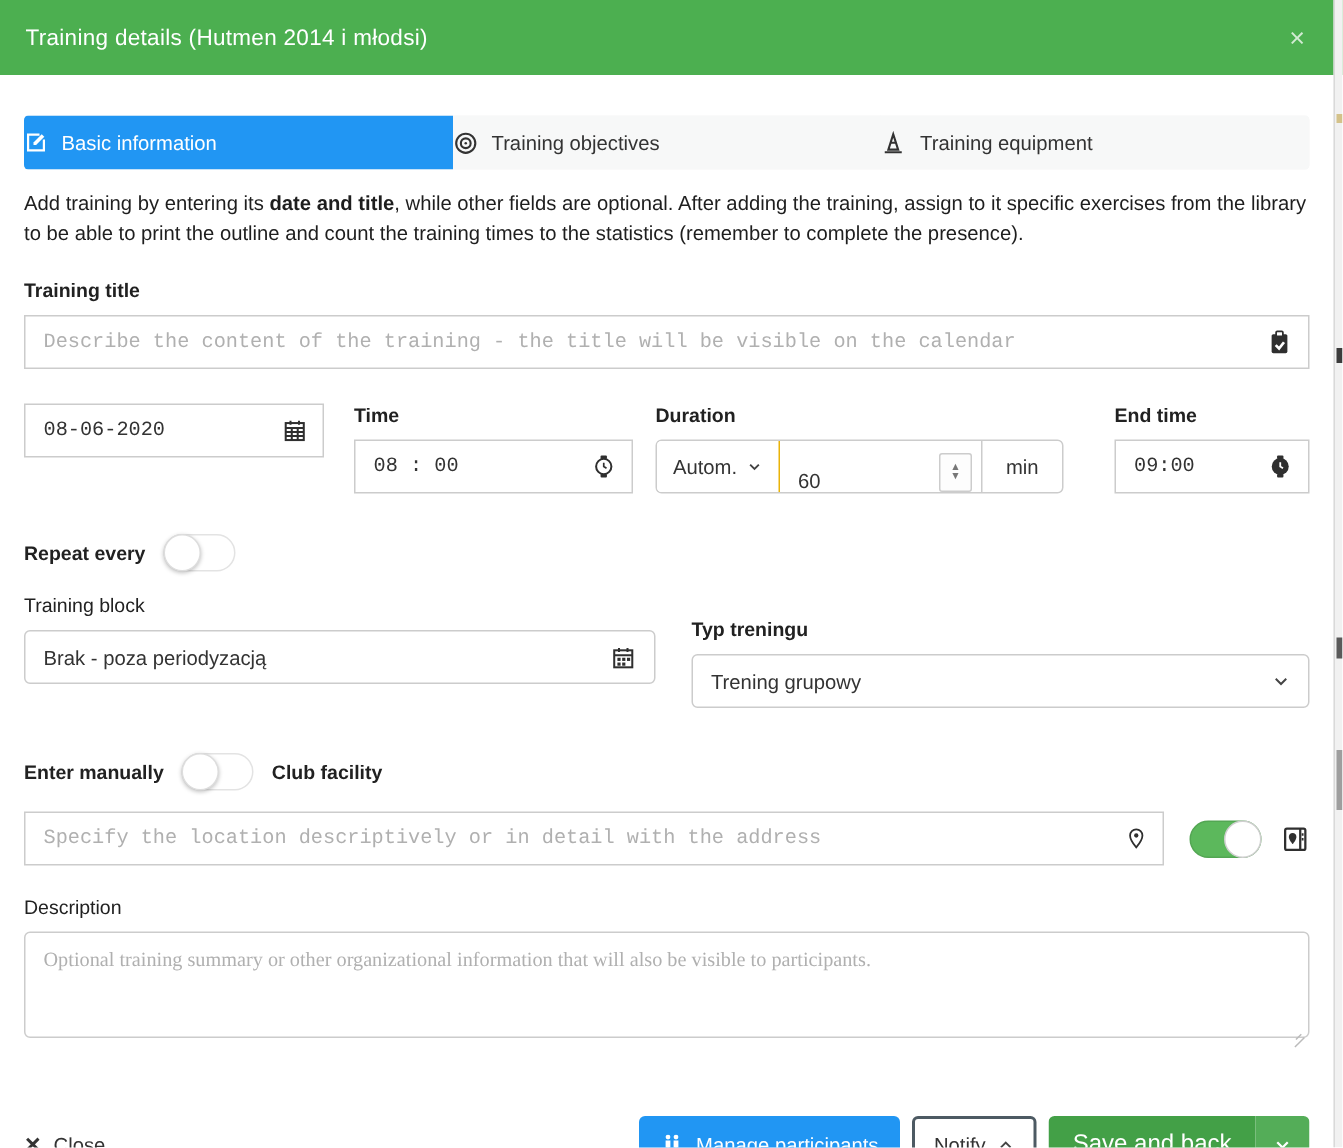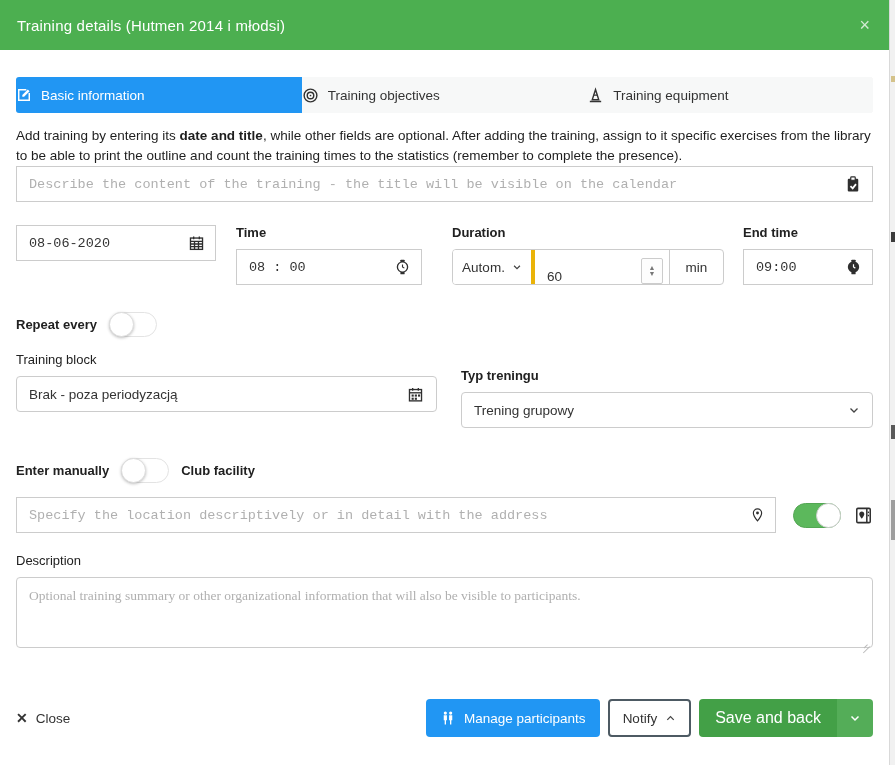--- a/index.html
+++ b/index.html
@@ -52,28 +52,28 @@
   .txt::placeholder { color: #b0b0b0; }
   .input-wrap { position: relative; }
   .input-wrap .r-icon { position: absolute; right: 11px; top: 50%; transform: translateY(-50%); display: flex; }
 
   
   .row-dt { display: flex; align-items: flex-start; }
   .fg { display: flex; flex-direction: column; }
   .fg .lbl { margin-top: 0; }
   .fg-date { width: 200px; }
   .fg-time { width: 186px; margin-left: 20px; }
-  .fg-duration { width: 272px; margin-left: 30px; }
+  .fg-duration { width: 272px; margin-left: 15px; }
   .fg-end { width: 130px; margin-left: auto; }
   .row-dt { margin-top: 23px; }
 
   .dur-group { display: flex; height: 36px; border: 1px solid #ccc; border-radius: 4px; overflow: hidden; background: #fff; }
   .dur-select {
     width: 82px; display: flex; align-items: center; justify-content: center; gap: 7px;
-    font-size: 13.5px; color: #333; border-right: 4px solid #eab308; cursor: pointer; background: #fff;
+    font-size: 13.5px; color: #333; border-right: 1px solid #eab308; cursor: pointer; background: #fff;
   }
   .dur-num { flex: 1; display: flex; align-items: flex-end; padding: 0 6px 0 12px; font-size: 13.5px; color: #333; position: relative; }
   .stepper {
     margin-left: auto; width: 22px; height: 26px; border: 1px solid #ccc; border-radius: 2px;
     display: flex; flex-direction: column; align-items: center; justify-content: center; background: #fdfdfd; cursor: pointer;
   }
   .stepper span { font-size: 7px; line-height: 6px; color: #777; }
   .dur-min { width: 54px; display: flex; align-items: center; justify-content: center; font-size: 13.5px; color: #333; border-left: 1px solid #ccc; }
 
   
@@ -179,20 +179,21 @@
             <path d="M12 3.5 L16.6 18 H7.4 Z"></path>
             <line x1="4" y1="20.5" x2="20" y2="20.5"></line>
             <line x1="9.3" y1="11.5" x2="14.7" y2="11.5"></line>
           </svg>
         <span>Training equipment</span>
       </div>
     </div>
 
     <p class="intro"><span>Add training by entering its </span><b>date and title</b><span>, while other fields are optional. After adding the training, assign to it specific exercises from the library to be able to print the outline and count the training times to the statistics (remember to complete the presence).</span></p>
 
+    <label class="lbl bold">Training title</label>
     <div class="input-wrap">
       <input class="txt" type="text" placeholder="Describe the content of the training - the title will be visible on the calendar" style="">
       <span class="r-icon">
         <svg width="18" height="18" viewBox="0 0 24 24">
             <rect x="5" y="5" width="14" height="17" rx="1.5" fill="#2f2f2f"></rect>
             <rect x="9" y="2.6" width="6" height="4.4" rx="1" fill="#fff" stroke="#2f2f2f" stroke-width="1.6"></rect>
             <path d="M8.6 14.8l3 3 4.4-5.6" stroke="#fff" stroke-width="2.4" fill="none"></path>
           </svg>
       </span>
     </div>

